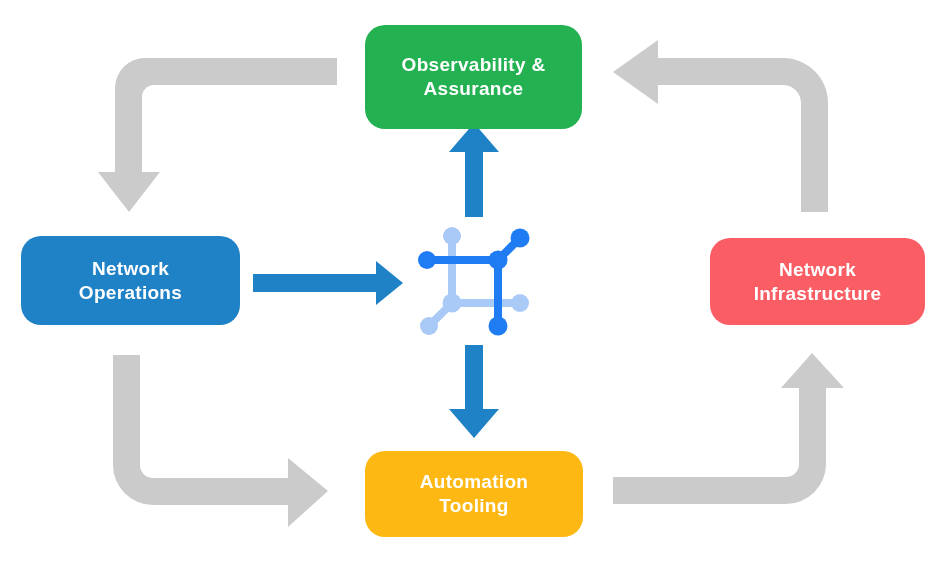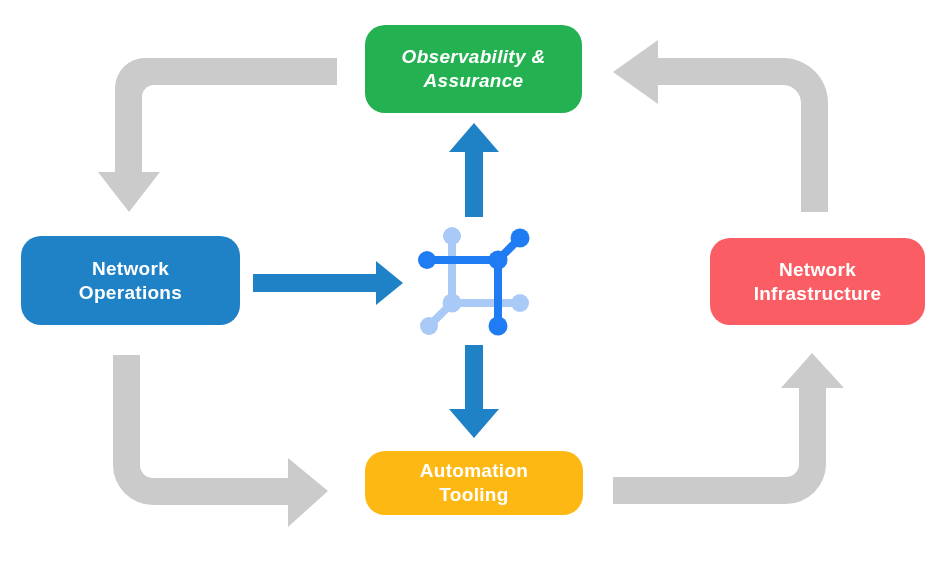--- a/index.html
+++ b/index.html
@@ -16,24 +16,24 @@
   .icon-line-dark   { stroke:var(--icon_dark);  stroke-width:8; fill:none; }
   .icon-dot-light   { fill:var(--icon_light); }
   .icon-dot-dark    { fill:var(--icon_dark); }
   .node {
     position:absolute; border-radius:20px;
     display:flex; align-items:center; justify-content:center;
     text-align:center; color:var(--text);
     font-size:19px; line-height:24px; font-weight:700; letter-spacing:.3px;
     white-space:pre-line;
   }
-  .node-observability { left:365px; top:25px;  width:217px; height:88px; background:var(--green);font-style:italic; }
+  .node-observability { left:365px; top:25px;  width:217px; height:104px; background:var(--green); }
   .node-operations    { left:21px;  top:236px; width:219px; height:89px; background:var(--blue_box); }
   .node-infrastructure{ left:710px; top:238px; width:215px; height:87px; background:var(--red); }
-  .node-automation    { left:365px; top:451px; width:218px; height:64px; background:var(--yellow); }
+  .node-automation    { left:365px; top:451px; width:218px; height:86px; background:var(--yellow); }
 </style>
 </head>
 <body>
 
 <div class="canvas">
 
   <svg class="layer" viewBox="0 0 948 570">
 
     <path class="gray" d="M 337 58 L 145 58 A 30 30 0 0 0 115 88 L 115 172 L 98 172 L 129 212 L 160 172 L 142 172 L 142 97 A 12 12 0 0 1 154 85 L 337 85 Z"></path>
     <path class="gray" d="M 613 72 L 658 40 L 658 58 L 783 58 A 45 45 0 0 1 828 103 L 828 212 L 801 212 L 801 103 A 18 18 0 0 0 783 85 L 658 85 L 658 104 Z"></path>

